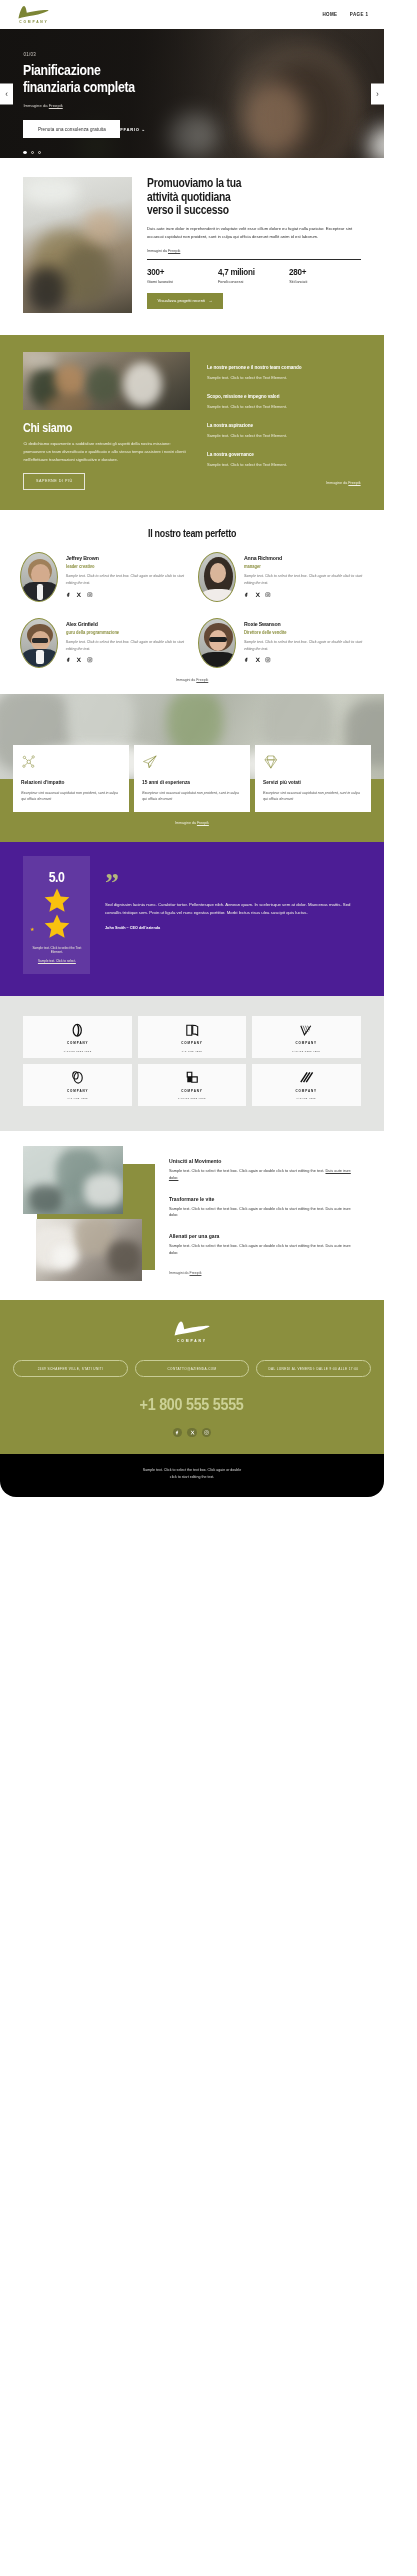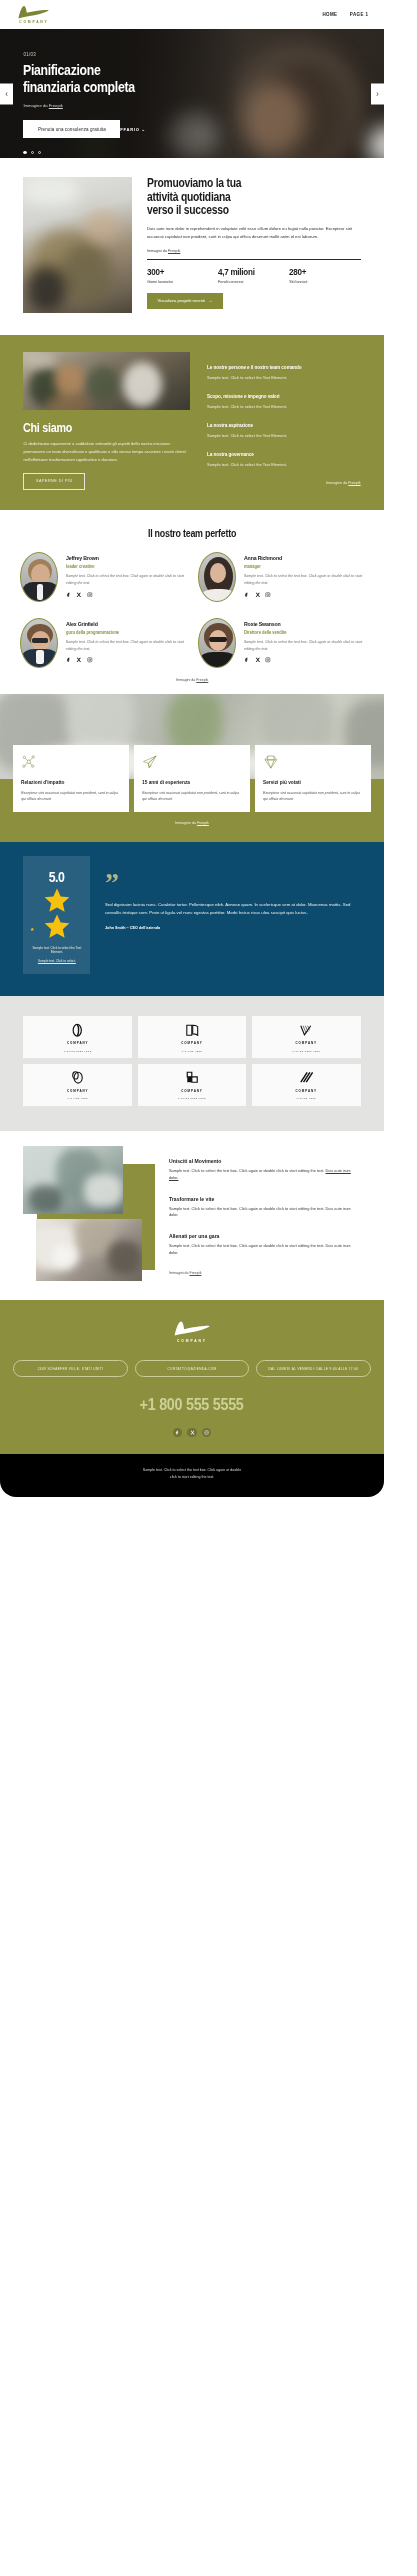--- a/index.html
+++ b/index.html
@@ -171,21 +171,21 @@
   .features-band { height: 63px; background: #8b8f3e; }
   .cards { position: absolute; left: 13.4px; right: 13.4px; top: 51px; display: flex; gap: 5.6px; }
   .card { flex: 1; background: #fff; padding: 9px 7.8px 10px 7.8px; }
   .card-icon { width: 15.6px; height: 15.6px; stroke: #8b8f3e; fill: none; stroke-width: 1.2; }
   .card h5 { margin-top: 7.8px; font-size: 5.3px; font-weight: 700; transform: scaleX(.9); transform-origin: left center; }
   .card p { margin-top: 4.5px; font-size: 3.6px; font-style: italic; line-height: 1.75; color: #555; }
   .features-credit { text-align: center; font-size: 3.6px; color: #f0efe2; padding-top: 42px; }
   .features-credit u { text-decoration: underline; }
 
   
-  .testimonial { background: #0c4a6e; padding: 14.5px 23.4px 22px 23.4px; display: flex; gap: 14.5px; }
+  .testimonial { background: #4c1d95; padding: 14.5px 23.4px 22px 23.4px; display: flex; gap: 14.5px; }
   .rating-box {
     width: 67px; flex: none; background: rgba(255,255,255,.12);
     padding: 12.3px 9px 10px 9px; text-align: center; position: relative;
   }
   .rating-num { font-size: 14.5px; font-weight: 700; color: #fff; letter-spacing: -0.6px; transform: scaleX(.85); }
   .rating-stars { margin-top: 4.5px; display: flex; flex-direction: column; align-items: center; }
   .rating-stars svg { width: 30px; height: 29px; fill: #f9c10f; margin-top: -3.3px; }
   .rating-small { position: absolute; left: 6.7px; top: 70px; font-size: 5px; color: #f9c10f; }
   .rating-caption { margin-top: 5.6px; font-size: 3.1px; color: #eceada; }
   .rating-link { margin-top: 4.5px; font-size: 3.1px; color: #eceada; text-decoration: underline; display: inline-block; }

